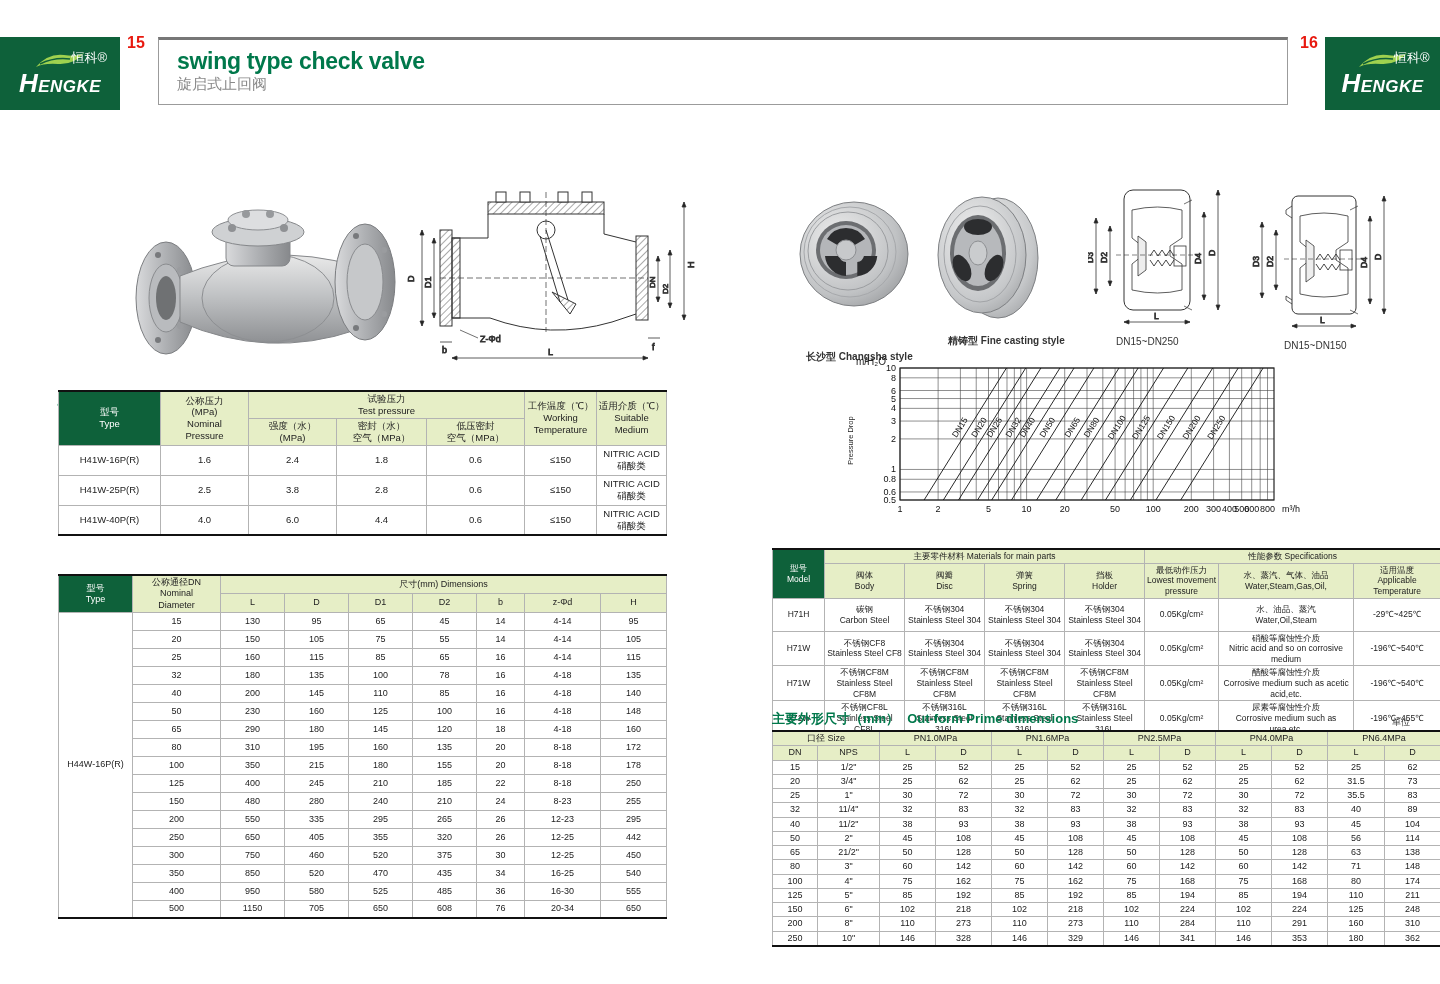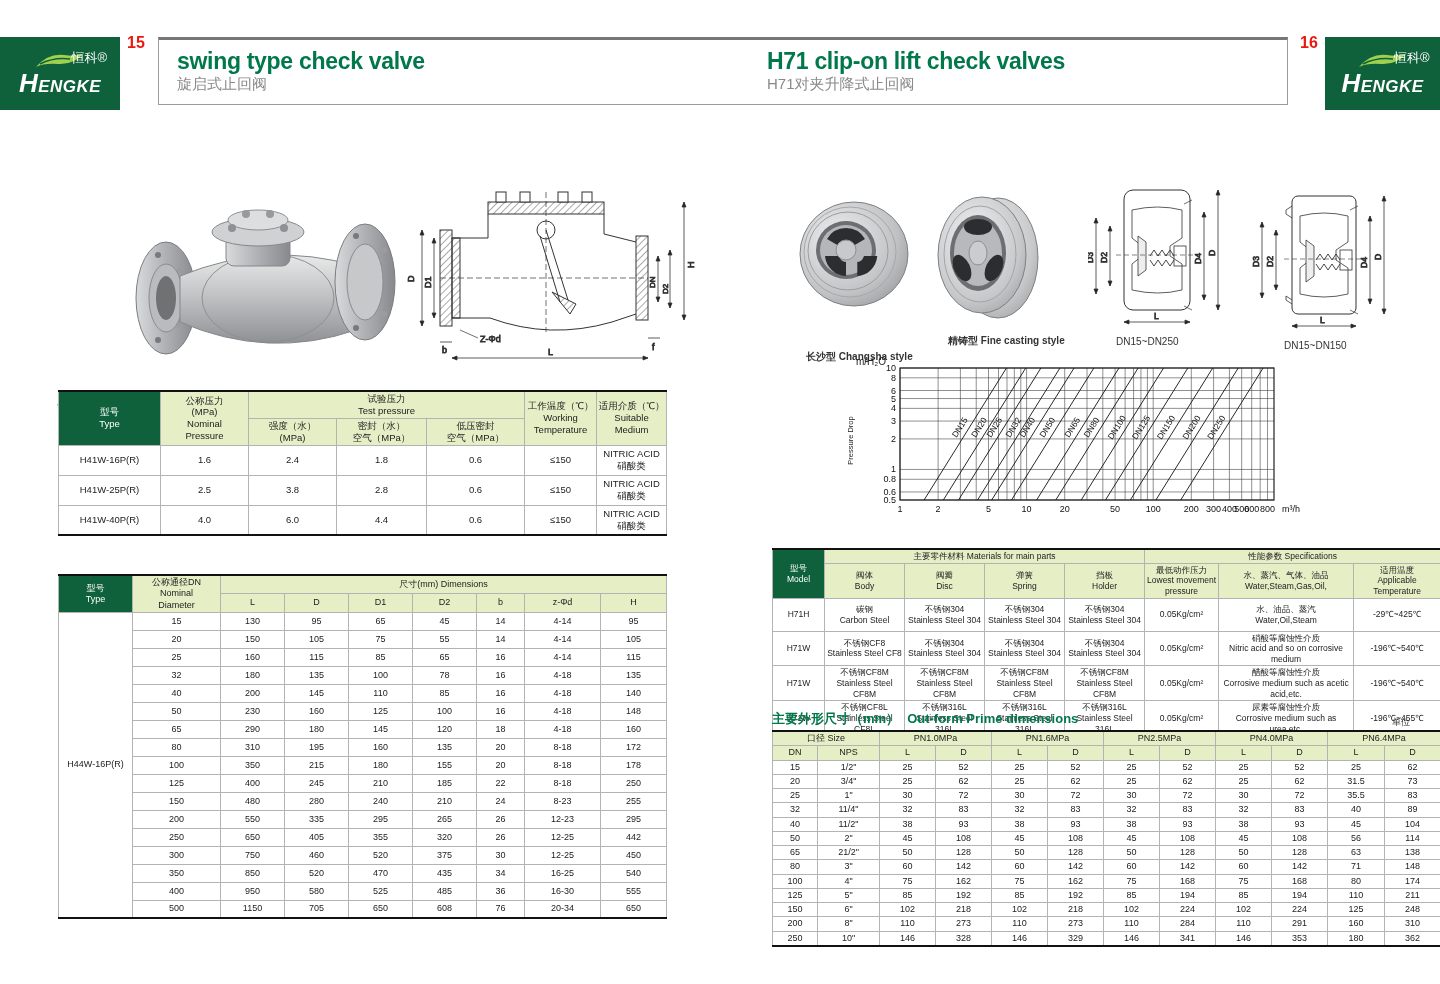--- a/index.html
+++ b/index.html
@@ -62,24 +62,20 @@
       <span class="logo-zh"><span>恒科</span><span>®</span></span>
     </div>
   </div>
 
   <div class="pageno" style="left:127px;">15</div>
 
   <div class="title-box">
     <div class="title-l">
       <div class="t-en">swing type check valve</div>
       <div class="t-zh">旋启式止回阀</div>
-    </div>
-    <div class="title-r">
-      <div class="t-en">H71 clip-on lift check valves</div>
-      <div class="t-zh">H71对夹升降式止回阀</div>
     </div>
   </div>
 
   <div class="pageno" style="left:1300px;">16</div>
 
   <div class="logo-box" style="left:1325px; width:115px;">
     <div class="logo-inner">
       <svg class="leaf" width="52" height="18" viewBox="0 0 52 18">
         <path d="M2 16 Q14 2 30 4 Q44 6 50 2 Q40 14 24 13 Q10 12 2 16Z" fill="#9fd14f"></path>
         <path d="M6 13 Q20 6 36 8" stroke="#0e613a" stroke-width="1.4" fill="none"></path>

